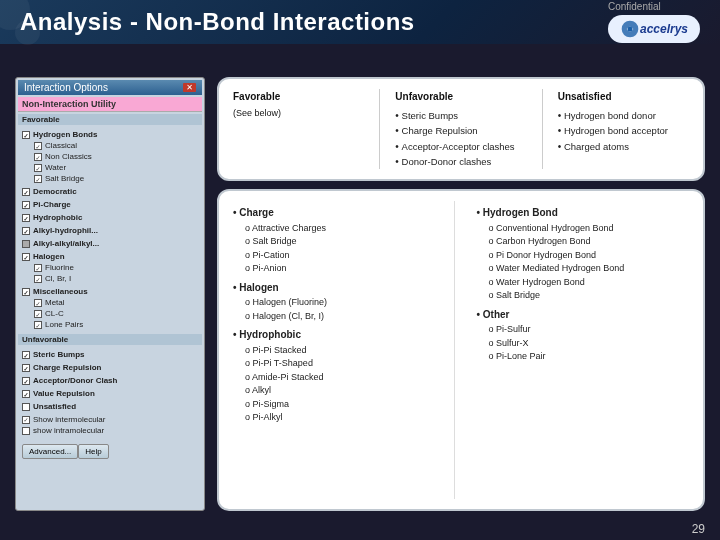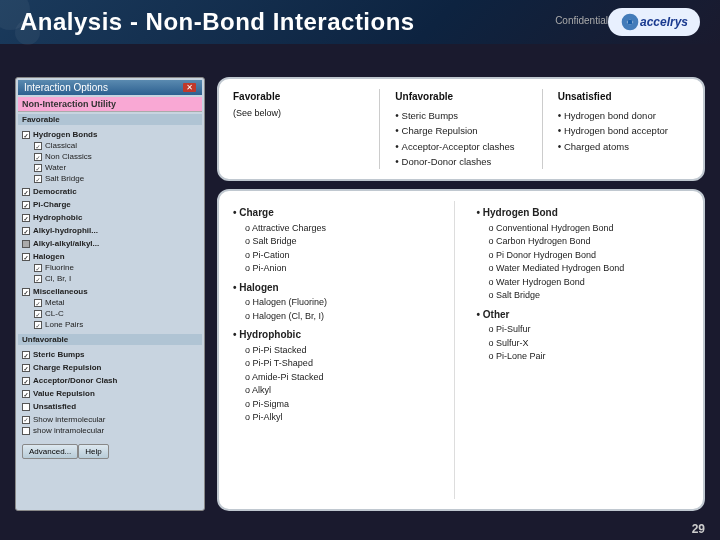--- a/index.html
+++ b/index.html
@@ -23,21 +23,22 @@
       position: relative;
     }
     .header-title {
       color: white;
       font-size: 24px;
       font-weight: bold;
       letter-spacing: 0.5px;
     }
     .logo-area {
       display: flex;
-      align-items: center;
+      flex-direction: column;
+      align-items: flex-start;
     }
     .confidential-text {
       color: #aaa;
       font-size: 10px;
       margin-bottom: 3px;
     }
     .logo-badge {
       background: #e8f0fe;
       border-radius: 20px;
       padding: 4px 12px;
@@ -251,21 +252,21 @@
     }
 
     
     .footer {
       position: absolute;
       bottom: 0;
       right: 0;
       padding: 4px 15px;
       color: #ccc;
       font-size: 12px;
-      font-weight: bold;
+      font-weight: normal;
     }
 
     
     .header-dots {
       position: absolute;
       left: 0; top: 0;
       width: 50px; height: 58px;
       overflow: hidden;
     }
     .dot {

